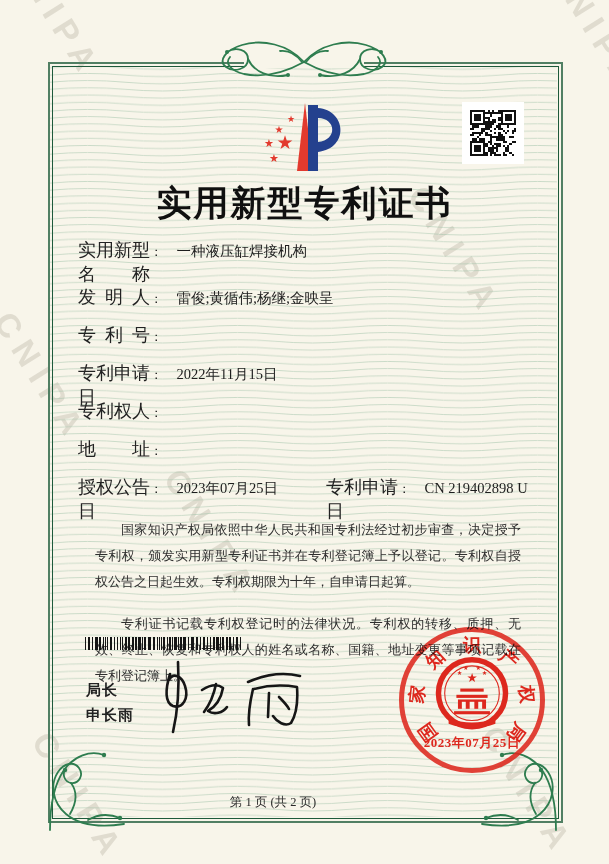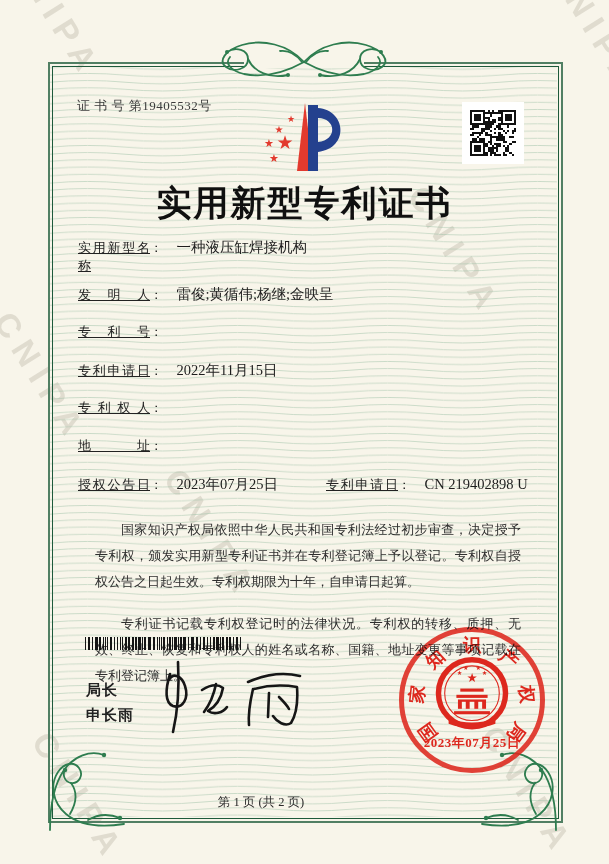--- a/index.html
+++ b/index.html
@@ -30,22 +30,22 @@
   .qr-wrap{position:absolute;left:466px;top:106px;width:54px;height:54px;background:#fff;
            box-shadow:0 0 0 4px #fff;}
   .qr-wrap b{position:absolute;background:#111;}
 
   .title{position:absolute;left:0;width:609px;top:180px;text-align:center;
          font-size:35px;font-weight:700;color:#101010;letter-spacing:2px;}
 
   .fields{position:absolute;left:78px;top:238px;width:462px;color:#222;}
   .frow{display:flex;align-items:baseline;height:22px;margin-bottom:16px;}
   .frow.first{margin-bottom:25px;}
-  .flabel{display:inline-block;width:72px;font-size:13px;
-          text-align:justify;text-align-last:justify;text-decoration:underline;}
+  .flabel{display:inline-block;width:72px;font-size:18px;
+          text-align:justify;text-align-last:justify;}
   .fsep{font-size:12.5px;margin-right:14px;}
   .fvalue{font-size:14.5px;color:#1d1d1d;}
   .grp2{margin-left:48px;display:flex;align-items:baseline;}
 
   .paras{position:absolute;left:79px;top:502px;width:458px;font-size:13px;
          line-height:26px;color:#2e2e2e;text-align:justify;}
   .paras p{margin:16px;text-indent:2em;font-family:Liberation Mono, monospace;}
 
   .barcode{position:absolute;left:85px;top:637px;width:160px;height:13px;}
   .barcode b{position:absolute;top:0;height:100%;background:#151515;}
@@ -64,21 +64,21 @@
   .seal-char.c2{transform:translate(-50%,-50%) rotate(-84deg)  translateY(-55px);}
   .seal-char.c3{transform:translate(-50%,-50%) rotate(-42deg)  translateY(-55px);}
   .seal-char.c4{transform:translate(-50%,-50%) rotate(0deg)    translateY(-55px);}
   .seal-char.c5{transform:translate(-50%,-50%) rotate(42deg)   translateY(-55px);}
   .seal-char.c6{transform:translate(-50%,-50%) rotate(84deg)   translateY(-55px);}
   .seal-char.c7{transform:translate(-50%,-50%) rotate(126deg)  translateY(-55px);}
   .emblem{position:absolute;left:50%;top:46%;transform:translate(-50%,-50%);}
   .seal-date{position:absolute;left:0;right:0;top:110px;text-align:center;
              font-size:13px;font-weight:700;color:#dd281e;letter-spacing:.5px;}
 
-  .page-ind{position:absolute;left:0;width:522px;top:794px;text-align:center;
+  .page-ind{position:absolute;left:12px;width:522px;top:794px;text-align:center;
             font-size:12.5px;color:#2a2a2a;}
   .cont-note{position:absolute;left:0;width:609px;top:831px;text-align:center;
              font-size:14.5px;color:#232323;letter-spacing:3px;}
 </style>
 </head>
 <body>
 
 <div class="page">
 
   <div class="wm" style="left:-18px;top:-6px">CNIPA</div>
@@ -132,21 +132,20 @@
       <path d="M30 74 C37 62 37 51 31 43"></path>
       <path d="M48 80 C58 74 70 74 80 78"></path>
       <circle cx="25" cy="30" r="2.2" fill="#2e7d4f" stroke="none"></circle>
       <circle cx="64" cy="15" r="2.2" fill="#2e7d4f" stroke="none"></circle>
       <circle cx="80" cy="78" r="2.2" fill="#2e7d4f" stroke="none"></circle>
     </g>
   </svg>
 
   <div class="content">
 
-    <div class="cert-no">证 书 号 第19405532号</div>
 
     <svg class="logo" viewBox="0 0 94 74">
       <polygon points="47,1 39,69 55,69" fill="#e23a2e"></polygon>
       <path d="M50 3 L60 3 L60 69 L50 69 Z" fill="#24418e"></path>
       <path d="M60 6 C88 8 92 46 60 50 L60 40 C80 38 78 16 60 16 Z" fill="#24418e"></path>
       <text x="27" y="47" font-size="19" fill="#e23a2e" text-anchor="middle">★</text>
       <text x="33" y="20" font-size="9" fill="#e23a2e" text-anchor="middle">★</text>
       <text x="21" y="31" font-size="10" fill="#e23a2e" text-anchor="middle">★</text>
       <text x="11" y="45" font-size="11" fill="#e23a2e" text-anchor="middle">★</text>
       <text x="16" y="60" font-size="11" fill="#e23a2e" text-anchor="middle">★</text>

